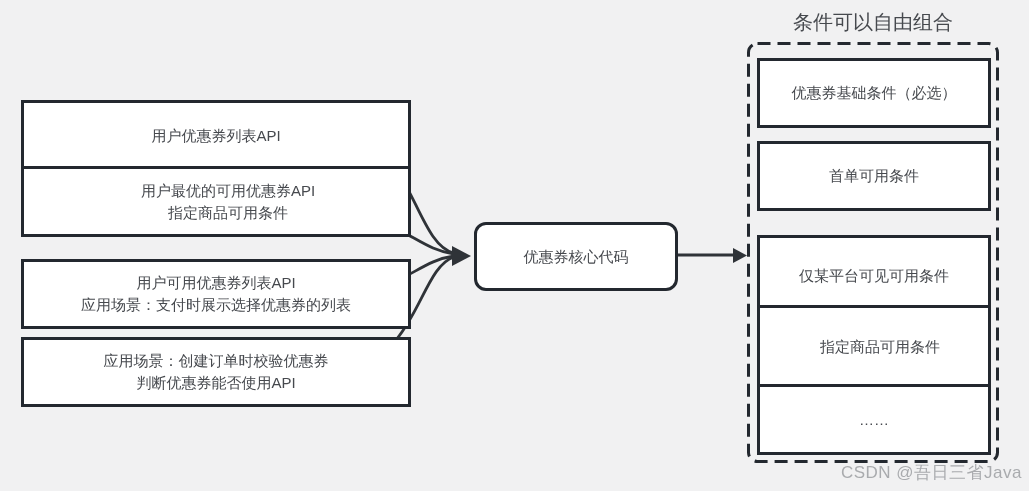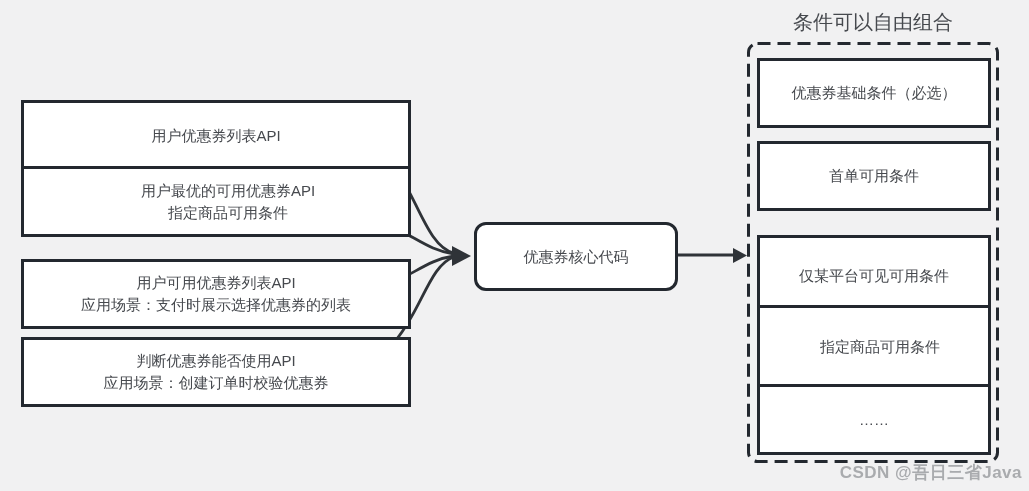--- a/index.html
+++ b/index.html
@@ -47,21 +47,21 @@
   #rbox-1{top:141px;height:70px;justify-content:center;}
   #rbox-2{top:223px;height:82px;margin-top:12px;}
   #rbox-3{top:305px;height:83px;padding-left:12px;}
   #rbox-4{top:384px;height:71px;}
   .group-title{
     position:absolute;left:748px;top:11px;width:250px;
     text-align:center;font-size:20px;line-height:22px;color:var(--text);
   }
   .watermark{
     position:absolute;right:7px;top:461px;
-    font-size:17px;color:var(--watermark);letter-spacing:.5px;font-weight:bold;
+    font-size:17px;color:var(--watermark);letter-spacing:.5px;
   }
 </style>
 </head>
 <body>
 
 <div class="canvas">
 
   <svg class="arrow-layer" viewBox="0 0 1029 491">
 
     <path class="link" d="M 353 138 C 412 148, 416 244, 454 253"></path>
@@ -81,22 +81,22 @@
   </div>
   <div class="node lbox" id="lbox-1">
     <div class="line">用户最优的可用优惠券API</div>
     <div class="line">指定商品可用条件</div>
   </div>
   <div class="node lbox" id="lbox-2">
     <div class="line">用户可用优惠券列表API</div>
     <div class="line">应用场景：支付时展示选择优惠券的列表</div>
   </div>
   <div class="node lbox" id="lbox-3">
+    <div class="line">应用场景：创建订单时校验优惠券</div>
     <div class="line">判断优惠券能否使用API</div>
-    <div class="line">应用场景：创建订单时校验优惠券</div>
   </div>
 
   <div class="node core">
     <div class="line">优惠券核心代码</div>
   </div>
 
   <div class="group-title">条件可以自由组合</div>
 
   <div class="node rbox" id="rbox-0">
     <div class="line">优惠券基础条件（必选）</div>

